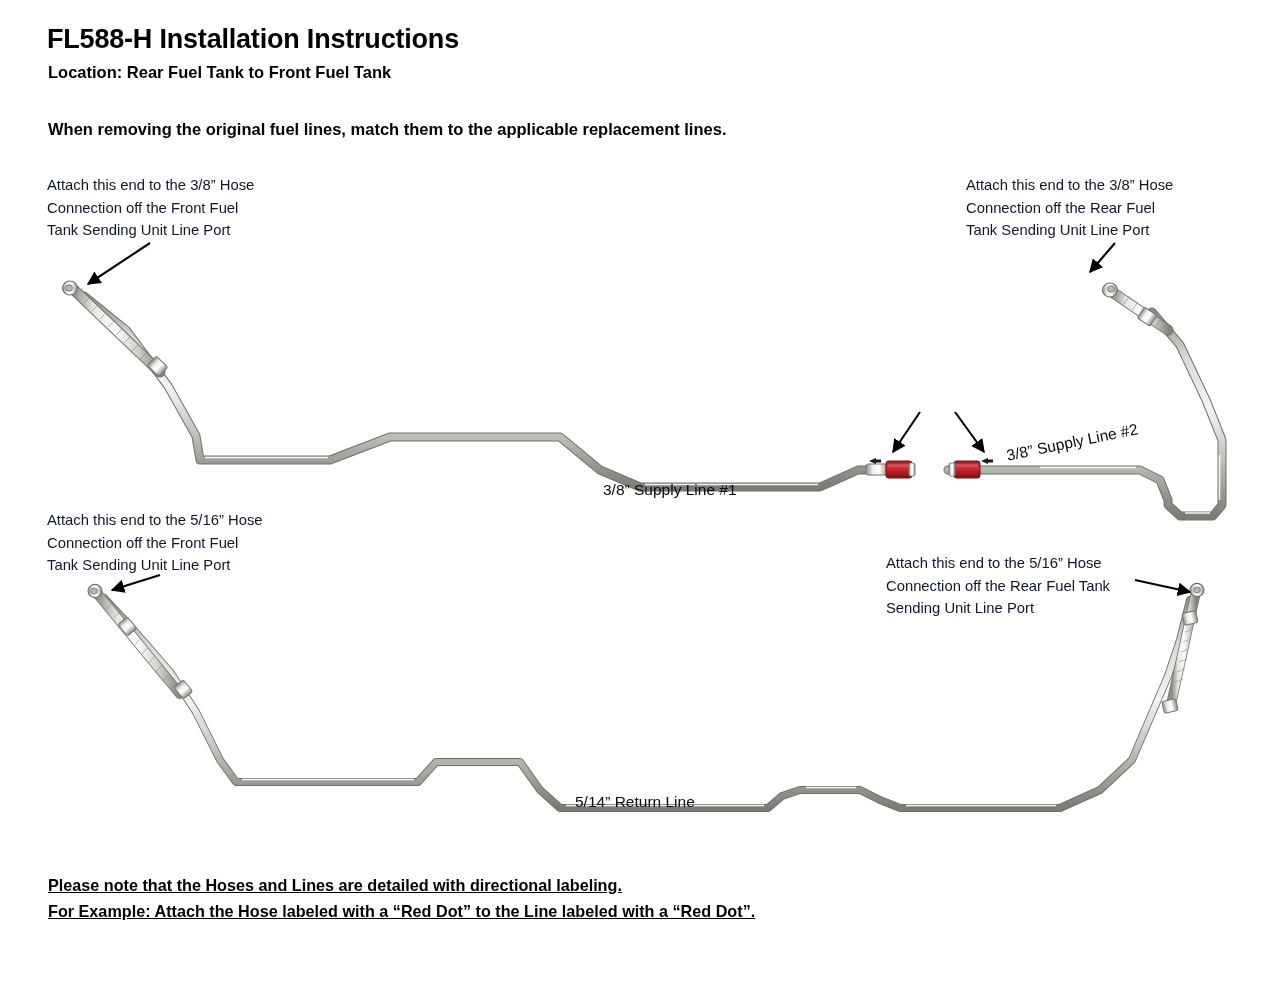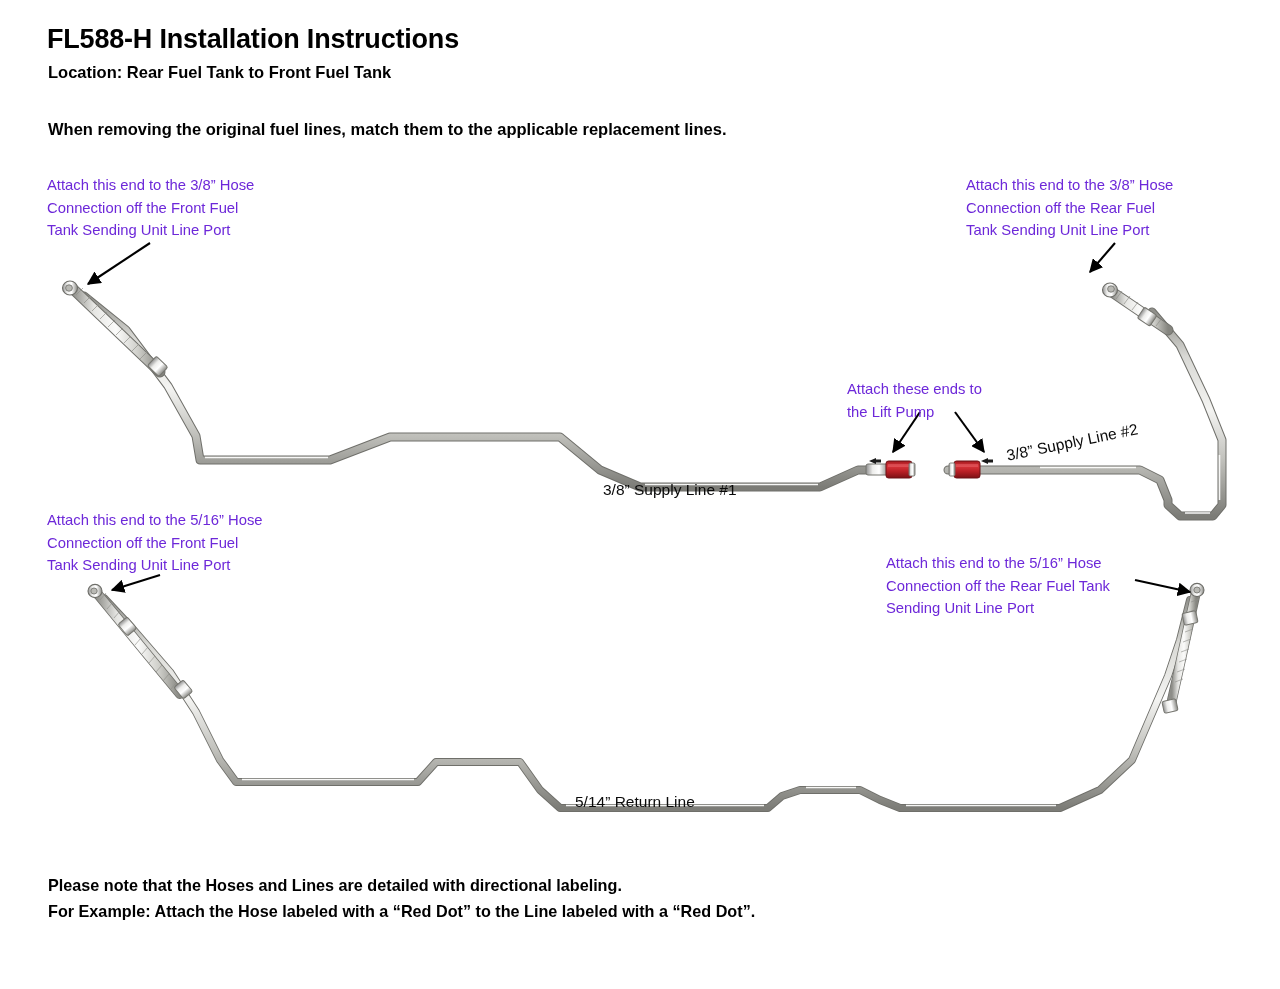--- a/index.html
+++ b/index.html
@@ -40,21 +40,21 @@
     font-weight: bold;
     white-space: nowrap;
   }
 
   .callout {
     position: absolute;
     font-size: 14.8px;
     line-height: 22.5px;
     font-weight: normal;
     white-space: pre-line;
-    color: #6d28d9;
+    color: #0f172a;
   }
 
   #callout-front-supply { left: 47px; top: 174px; }
   #callout-rear-supply  { left: 966px; top: 174px; }
   #callout-lift-pump    { left: 847px; top: 378px; }
   #callout-front-return { left: 47px; top: 509px; }
   #callout-rear-return  { left: 886px; top: 552px; }
 
   .line-label {
     position: absolute;
@@ -70,20 +70,21 @@
     transform-origin: left top;
   }
 
   #footer-note {
     position: absolute;
     left: 48px; top: 872px;
     font-size: 16.2px;
     line-height: 26px;
     font-weight: bold;
     white-space: pre-line;
+    text-decoration: underline;
   }
 
   #diagram-svg {
     position: absolute;
     left: 0; top: 0;
     width: 1280px;
     height: 989px;
     pointer-events: none;
   }
 </style>
@@ -336,22 +337,20 @@
       <path d="M 1135 580 L 1190 592"></path>
     </g>
   </svg>
 
   <div class="callout" id="callout-front-supply">Attach this end to the 3/8” Hose
 Connection off the Front Fuel
 Tank Sending Unit Line Port</div>
   <div class="callout" id="callout-rear-supply">Attach this end to the 3/8” Hose
 Connection off the Rear Fuel
 Tank Sending Unit Line Port</div>
-  <div class="callout" id="callout-lift-pump">Attach these ends to
-the Lift Pump</div>
   <div class="callout" id="callout-front-return">Attach this end to the 5/16” Hose
 Connection off the Front Fuel
 Tank Sending Unit Line Port</div>
   <div class="callout" id="callout-rear-return">Attach this end to the 5/16” Hose
 Connection off the Rear Fuel Tank
 Sending Unit Line Port</div>
 
   <div class="line-label" id="label-supply-1">3/8” Supply Line #1</div>
   <div class="line-label" id="label-supply-2">3/8” Supply Line #2</div>
   <div class="line-label" id="label-return">5/14” Return Line</div>

